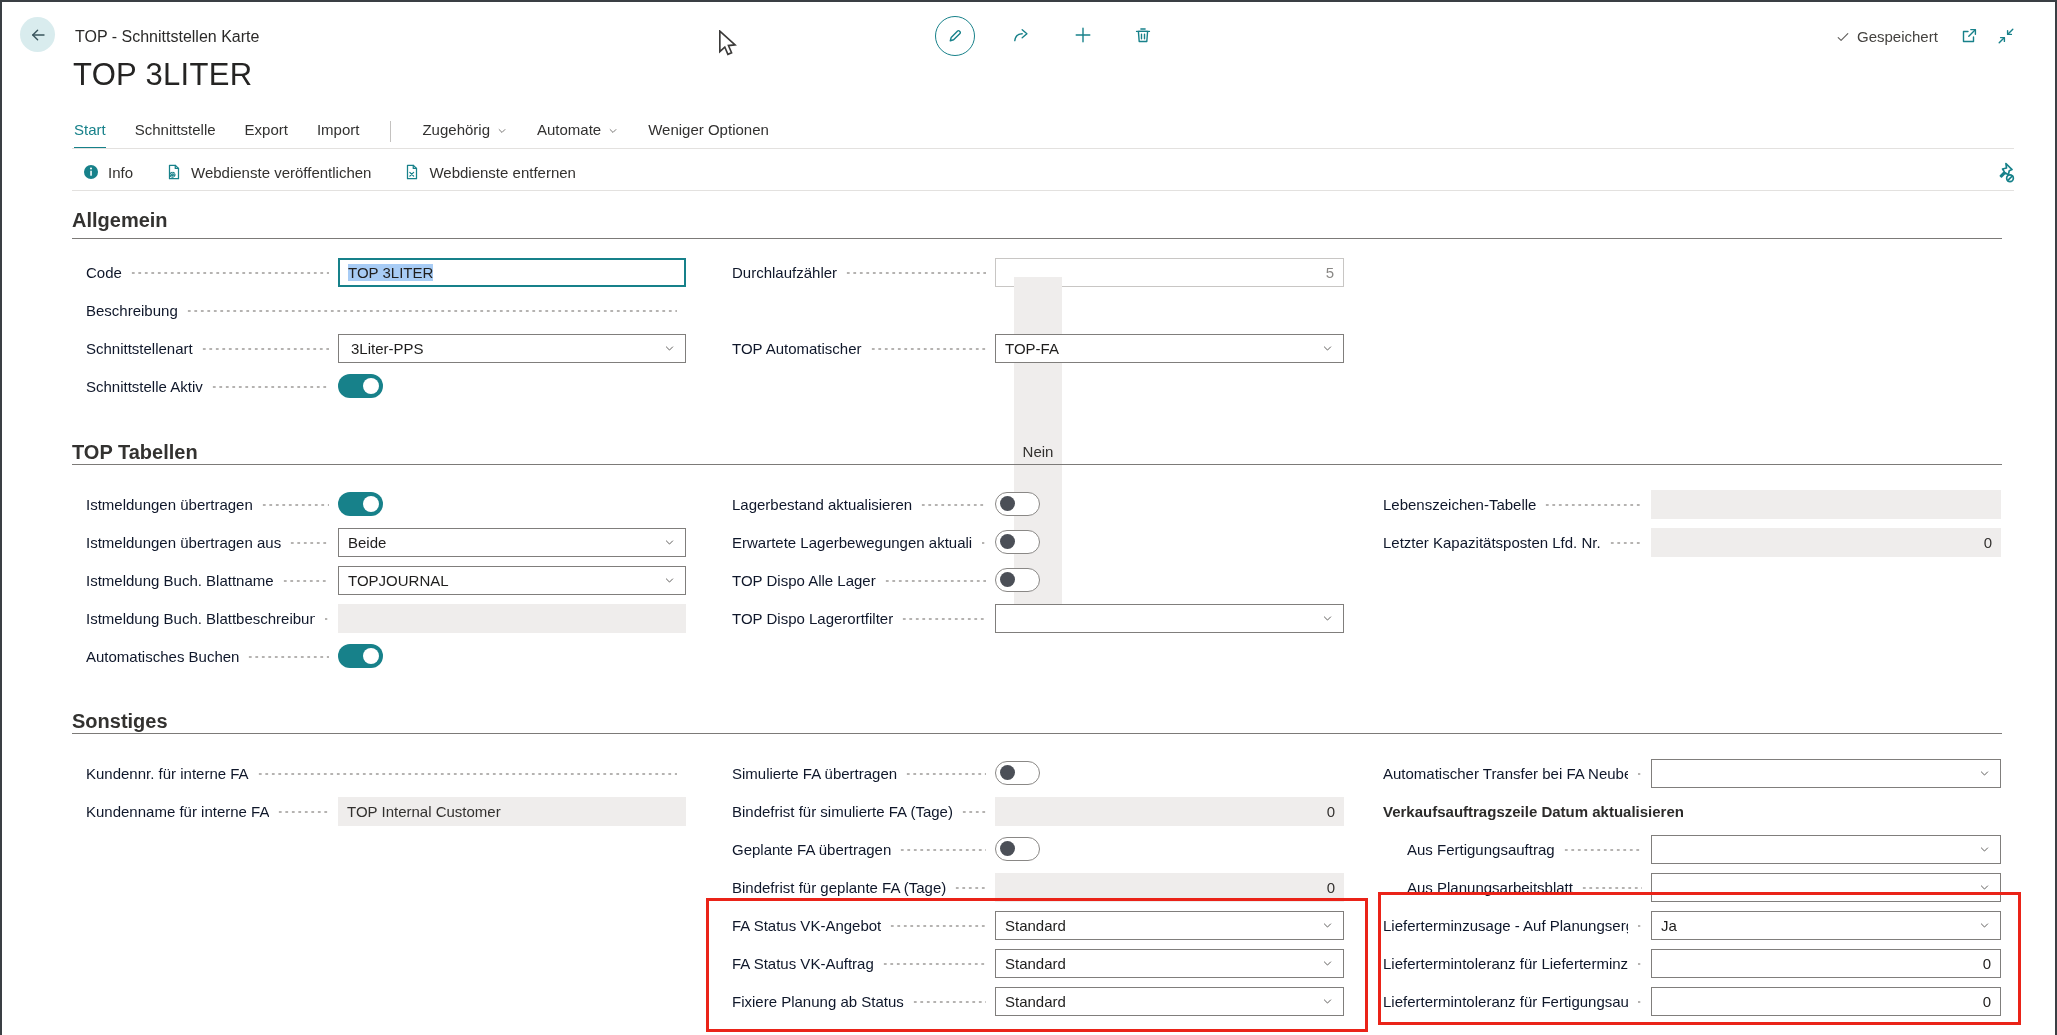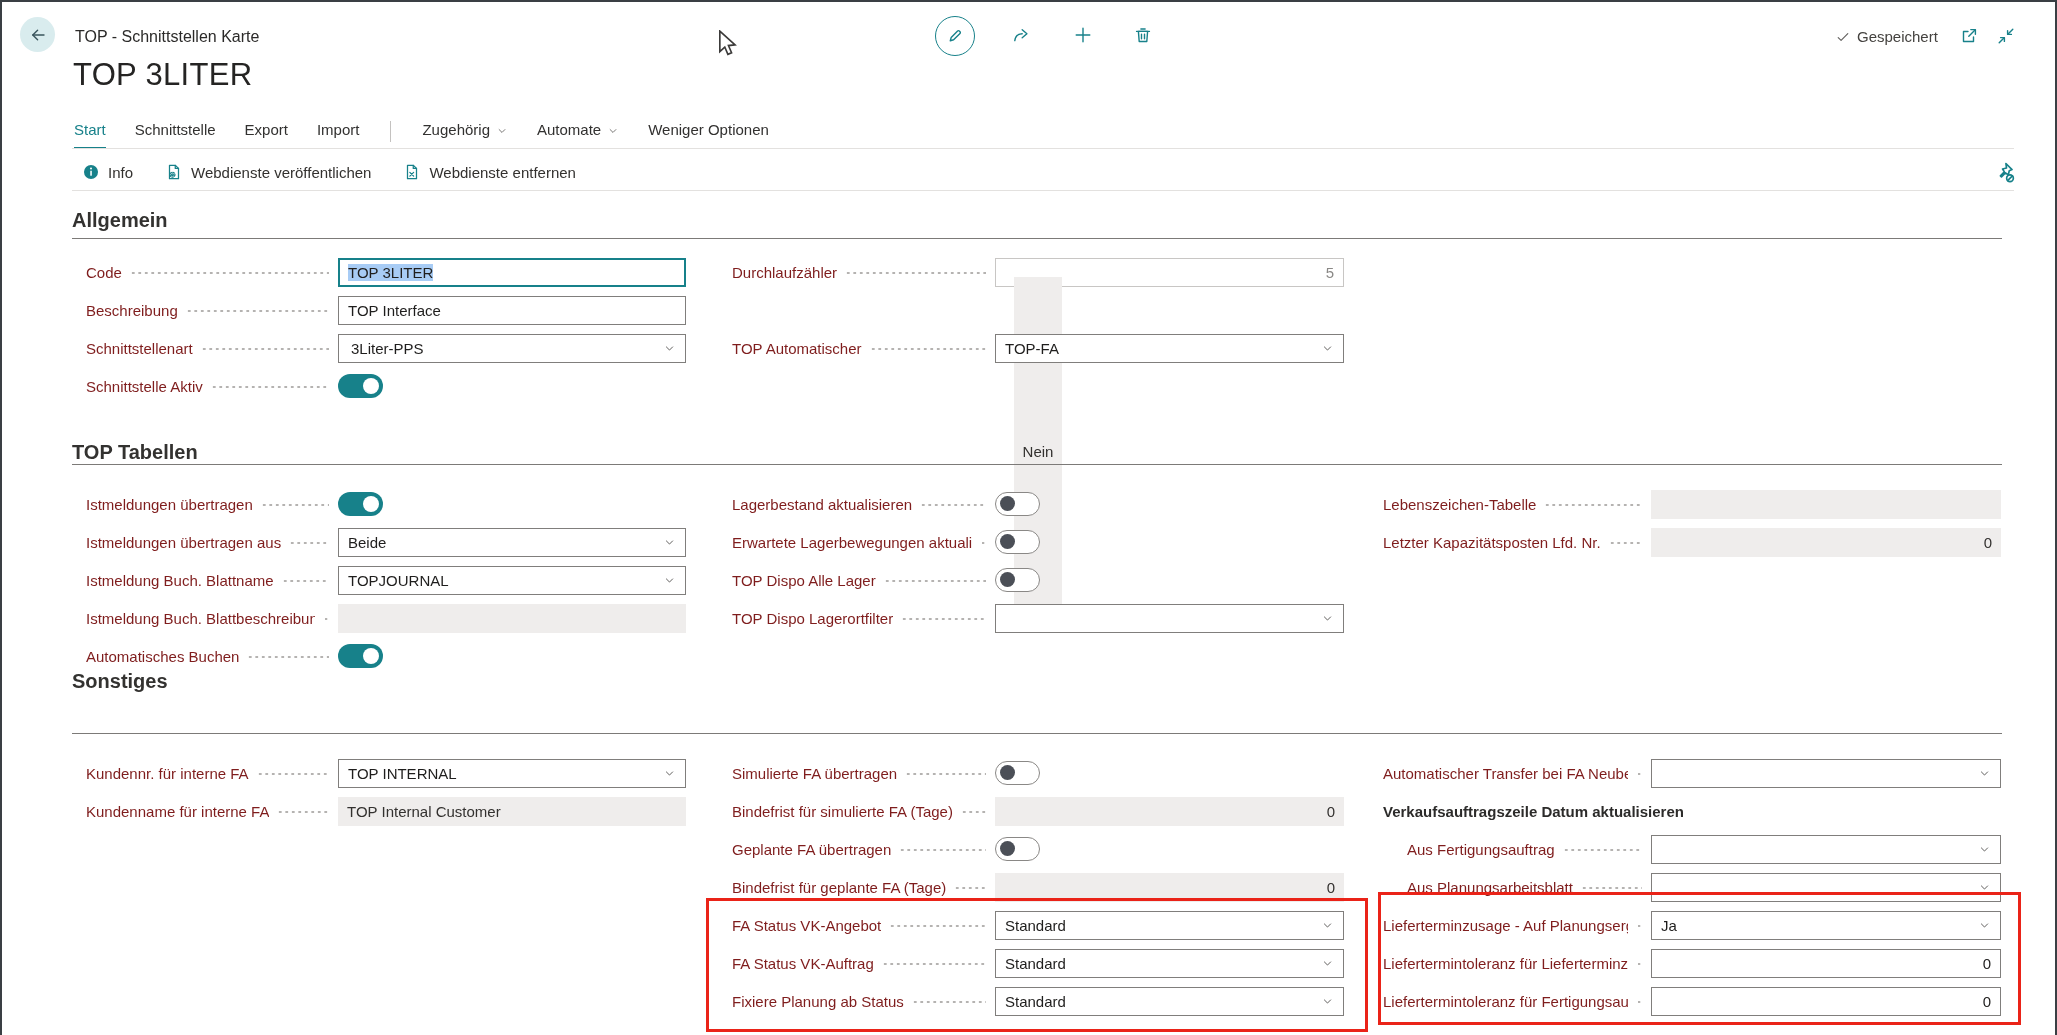--- a/index.html
+++ b/index.html
@@ -26,21 +26,21 @@
   .hline{height:1px;background:#e3e1df;left:70px;width:1942px;}
   
   .actionbar{left:80px;top:153px;height:34px;display:flex;align-items:center;gap:32px;}
   .act-item{display:flex;align-items:center;gap:8px;font-size:15px;color:#33312f;cursor:pointer;}
   .act-item .ic{color:#17818a;}
   .pin-btn{left:1990px;top:158px;width:24px;height:24px;color:#17818a;cursor:pointer;}
   
   .sec-head{left:70px;font-size:20px;font-weight:600;color:#333230;}
   .sec-line{left:70px;width:1930px;height:1px;background:#7c7a78;}
   .field-row{position:absolute;display:flex;align-items:center;height:38px;box-sizing:border-box;}
-  .f-label{font-size:15px;color:#7f1d1d;white-space:nowrap;overflow:hidden;flex-shrink:1;}
+  .f-label{font-size:15px;color:#0f172a;white-space:nowrap;overflow:hidden;flex-shrink:1;}
   .f-label.indent{padding-left:24px;}
   .f-leader{flex:1 1 6px;min-width:6px;height:4px;align-self:center;margin:2px 9px 0 8px;
             background-image:radial-gradient(circle,#b5b3b1 1.2px,transparent 1.4px);
             background-size:6.5px 4px;background-repeat:repeat-x;background-position:0 50%;}
   .ctl{flex:0 0 auto;box-sizing:border-box;height:29px;display:flex;align-items:center;
        padding:0 9px;font-size:15px;color:#1f1e1d;background:#fff;border:1px solid #807e7c;}
   .ctl .val{white-space:nowrap;overflow:hidden;}
   .ctl.focused{border:2px solid #17818a;padding:0 8px;}
   .sel{background:#a8ccf5;}
   .ctl.readonly{background:#efedec;border:none;color:#33312f;}
@@ -212,23 +212,20 @@
       <div class="field-row" style="left: 84px; top: 251px; width: 600px;">
         <span class="f-label">Code</span>
         <span class="f-leader"></span>
         <span class="ctl input focused" style="flex: 0 0 348px;">
           <span class="val sel">TOP 3LITER</span>
         </span>
       </div>
       <div class="field-row" style="left: 84px; top: 289px; width: 600px;">
         <span class="f-label">Beschreibung</span>
         <span class="f-leader"></span>
-        <span class="ctl input" style="flex: 0 0 348px;">
-          <span class="val">TOP Interface</span>
-        </span>
       </div>
       <div class="field-row" style="left: 84px; top: 327px; width: 600px;">
         <span class="f-label">Schnittstellenart</span>
         <span class="f-leader"></span>
         <span class="ctl input combo" style="flex: 0 0 348px; padding-left: 12px;">
           <span class="val">3Liter-PPS</span>
           <span class="chev">
             <svg class="ic" width="13" height="13" viewBox="0 0 20 20" fill="none" stroke="currentColor" stroke-width="1.4" stroke-linecap="round" stroke-linejoin="round">
               <path d="M5.2 7.6l4.8 4.8 4.8-4.8"></path>
             </svg>
@@ -355,33 +352,25 @@
           <span class="val"></span>
         </span>
       </div>
       <div class="field-row" style="left: 1381px; top: 521px; width: 618px;">
         <span class="f-label">Letzter Kapazitätsposten Lfd. Nr.</span>
         <span class="f-leader"></span>
         <span class="ctl readonly num" style="flex: 0 0 350px;">
           <span class="val">0</span>
         </span>
       </div>
-      <div class="abs sec-head" style="top: 668px;">Sonstiges</div>
+      <div class="abs sec-head" style="top: 708px;">Sonstiges</div>
       <div class="abs sec-line" style="top: 731px;"></div>
       <div class="field-row" style="left: 84px; top: 752px; width: 600px;">
         <span class="f-label">Kundennr. für interne FA</span>
         <span class="f-leader"></span>
-        <span class="ctl input combo" style="flex: 0 0 348px;">
-          <span class="val">TOP INTERNAL</span>
-          <span class="chev">
-            <svg class="ic" width="13" height="13" viewBox="0 0 20 20" fill="none" stroke="currentColor" stroke-width="1.4" stroke-linecap="round" stroke-linejoin="round">
-              <path d="M5.2 7.6l4.8 4.8 4.8-4.8"></path>
-            </svg>
-          </span>
-        </span>
       </div>
       <div class="field-row" style="left: 84px; top: 790px; width: 600px;">
         <span class="f-label">Kundenname für interne FA</span>
         <span class="f-leader"></span>
         <span class="ctl readonly" style="flex: 0 0 348px;">
           <span class="val">TOP Internal Customer</span>
         </span>
       </div>
       <div class="field-row" style="left: 730px; top: 752px; width: 612px;">
         <span class="f-label">Simulierte FA übertragen</span>

